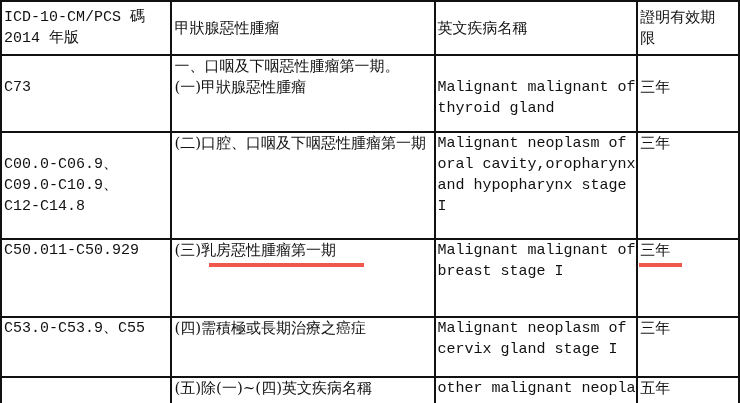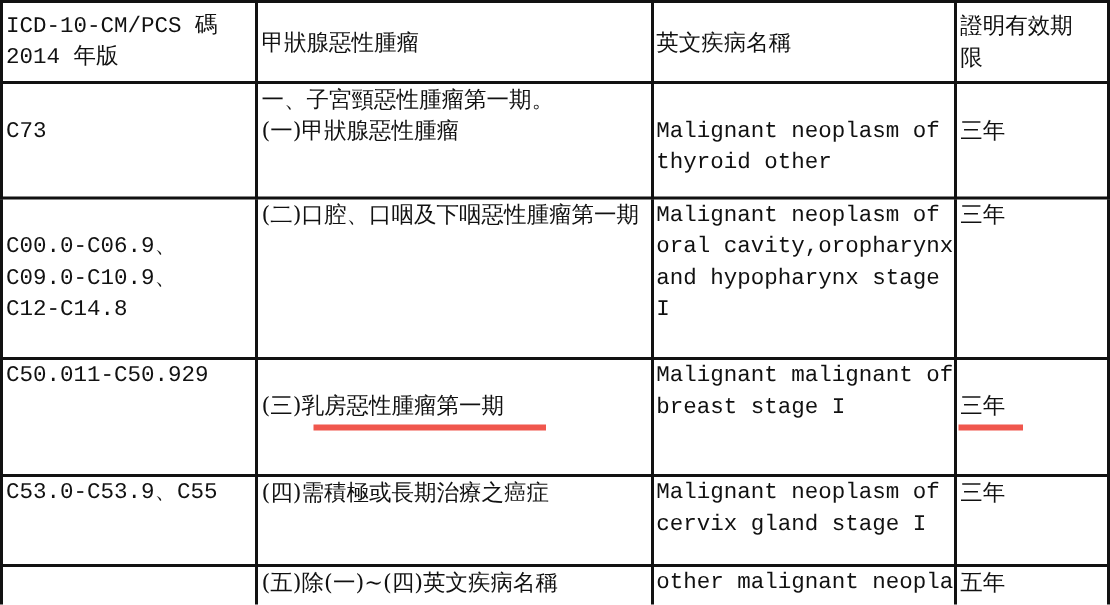--- a/index.html
+++ b/index.html
@@ -8,21 +8,21 @@
   table { position: absolute; left: 0; top: 0; border-collapse: collapse; table-layout: fixed;
           width: 740px; }
   td { border: 2px solid #111; vertical-align: top; padding: 0 0 0 2px; font-size: 15px;
        line-height: 21px; word-break: break-all; }
   td.mono { font-family: "Liberation Mono", "DejaVu Sans Mono", monospace; font-size: 15px; }
   tr.header td { height: 52px; vertical-align: middle; }
   .c1 { width: 169px; }
   .c2 { width: 261px; }
   .c3 { width: 201px; }
   .c4 { width: 101px; }
-  .cell-inner { position: relative; margin-top: 20px; }
+  .cell-inner { position: relative; }
   .indent { padding-left: 35px; text-indent: -35px; }
   .ul-red { position: absolute; height: 4px; background: #f0574d; }
   .pre { white-space: pre-line; }
 </style>
 </head>
 <body>
 
 <table>
   <colgroup>
     <col class="c1">
@@ -39,26 +39,26 @@
     <td class="pre">證明有效期
 限</td>
   </tr>
 
   <tr style="height:77px;">
     <td class="mono">
       <div style="height:21px;"></div>
       <div>C73</div>
     </td>
     <td>
-      <div>一、子宮頸惡性腫瘤第一期。</div>
+      <div>一、口咽及下咽惡性腫瘤第一期。</div>
       <div>(一)甲狀腺惡性腫瘤</div>
     </td>
     <td class="mono">
       <div style="height:21px;"></div>
-      <div>Malignant neoplasm of thyroid other</div>
+      <div>Malignant malignant of thyroid gland</div>
     </td>
     <td>
       <div style="height:21px;"></div>
       <div>三年</div>
     </td>
   </tr>
 
   <tr style="height:79px;">
     <td class="mono pre">
       <div>C00.0-C06.9、

